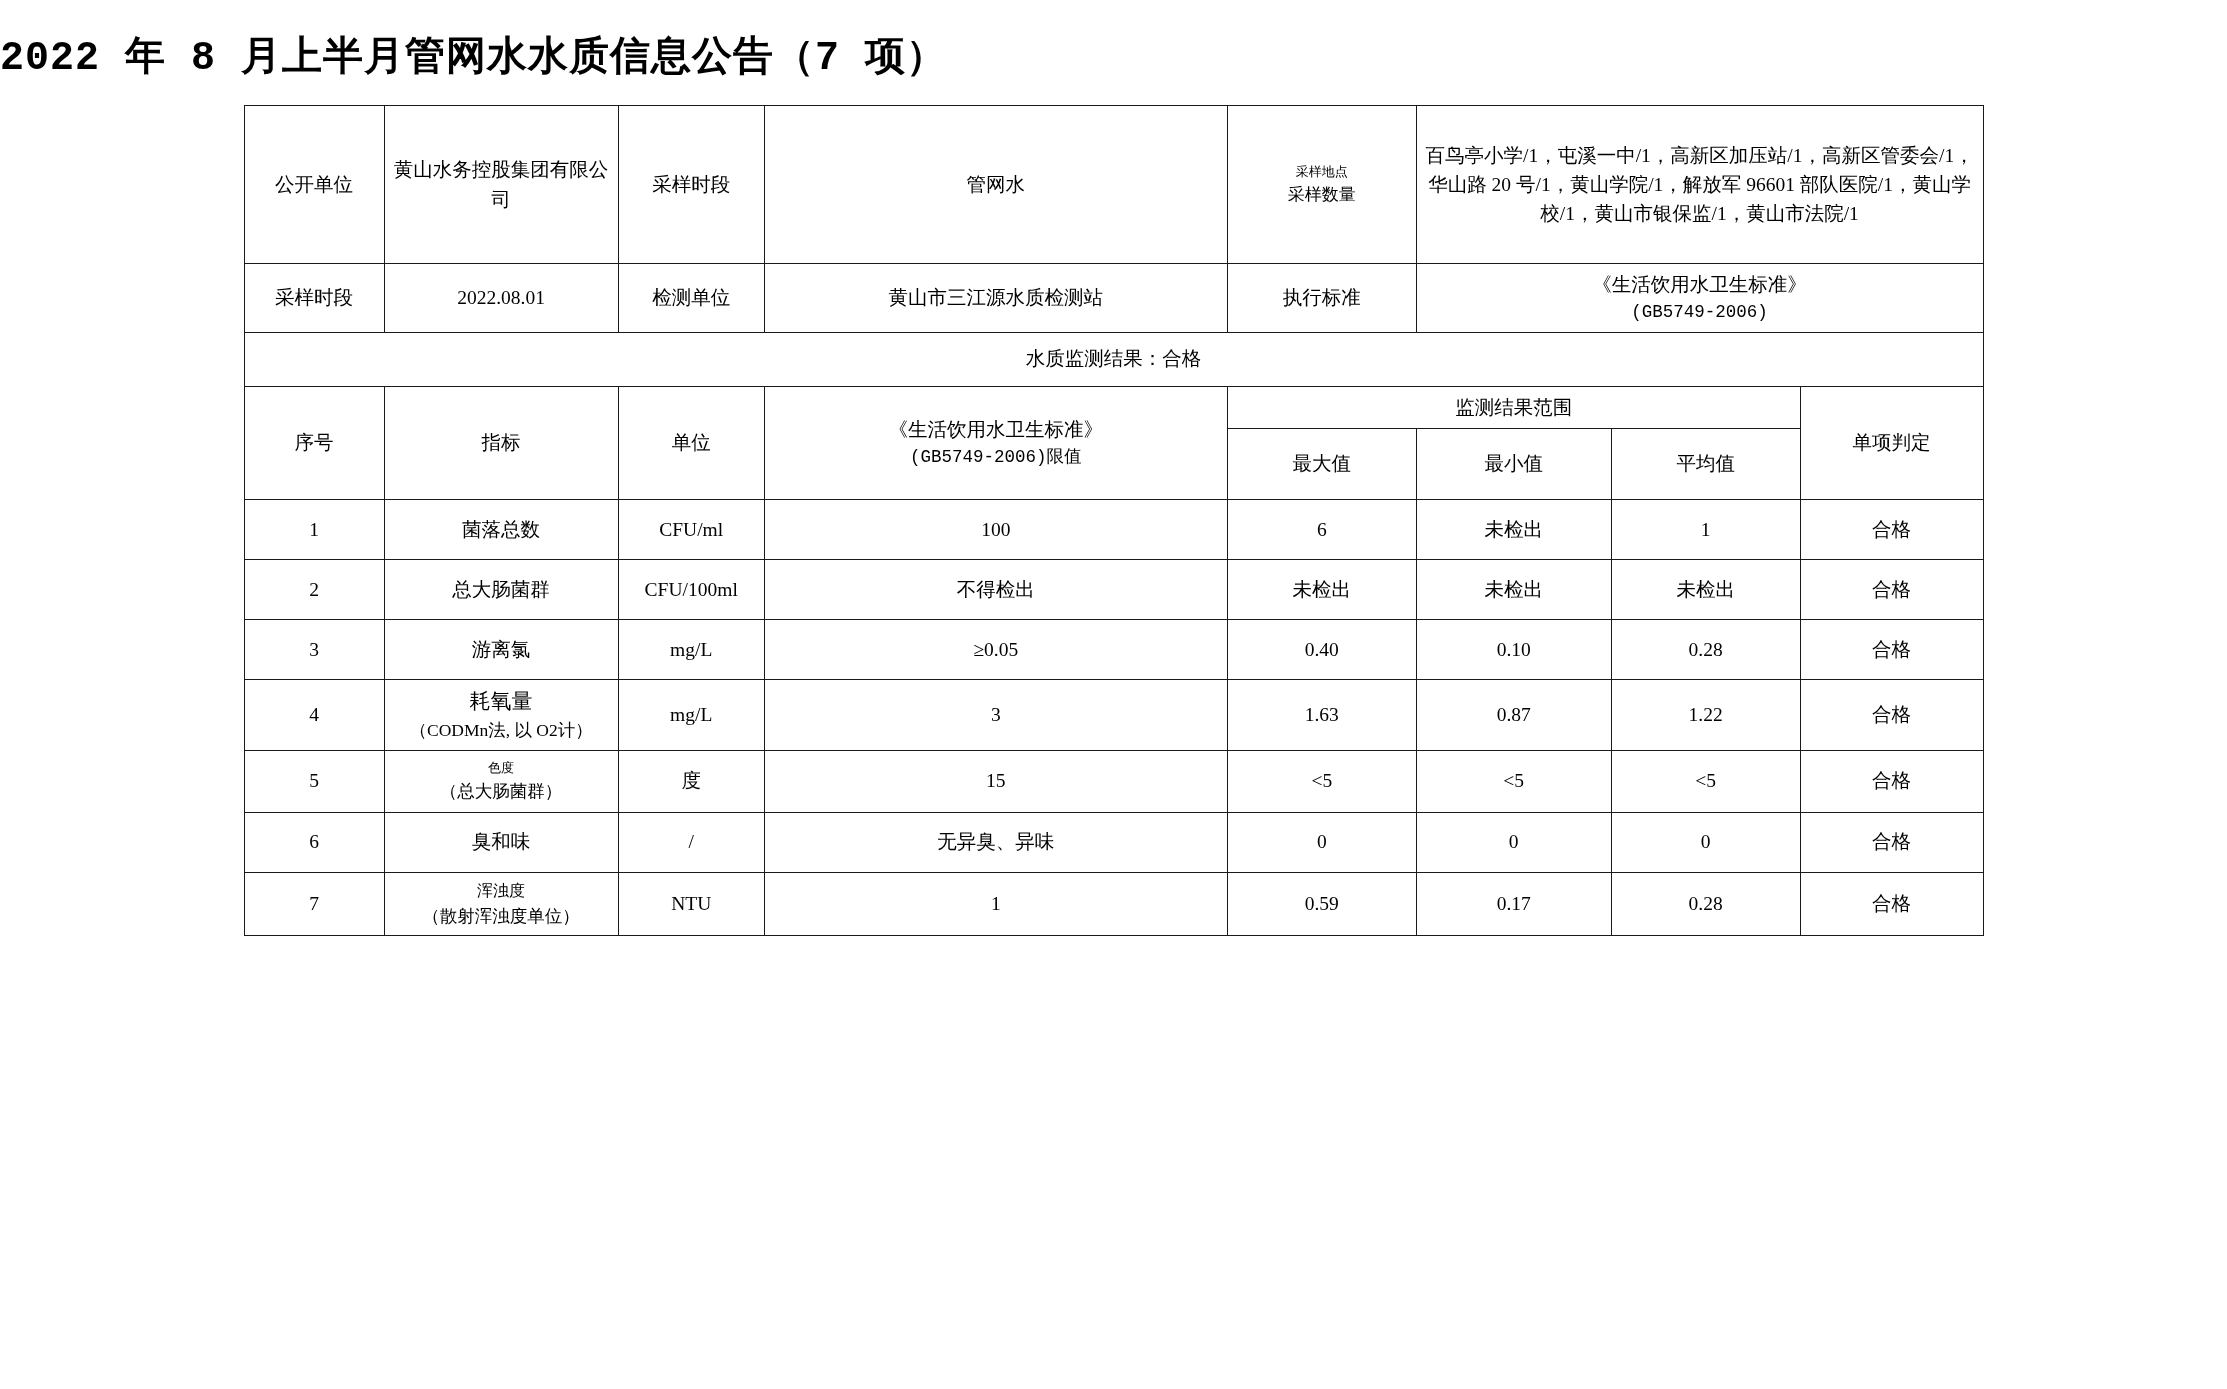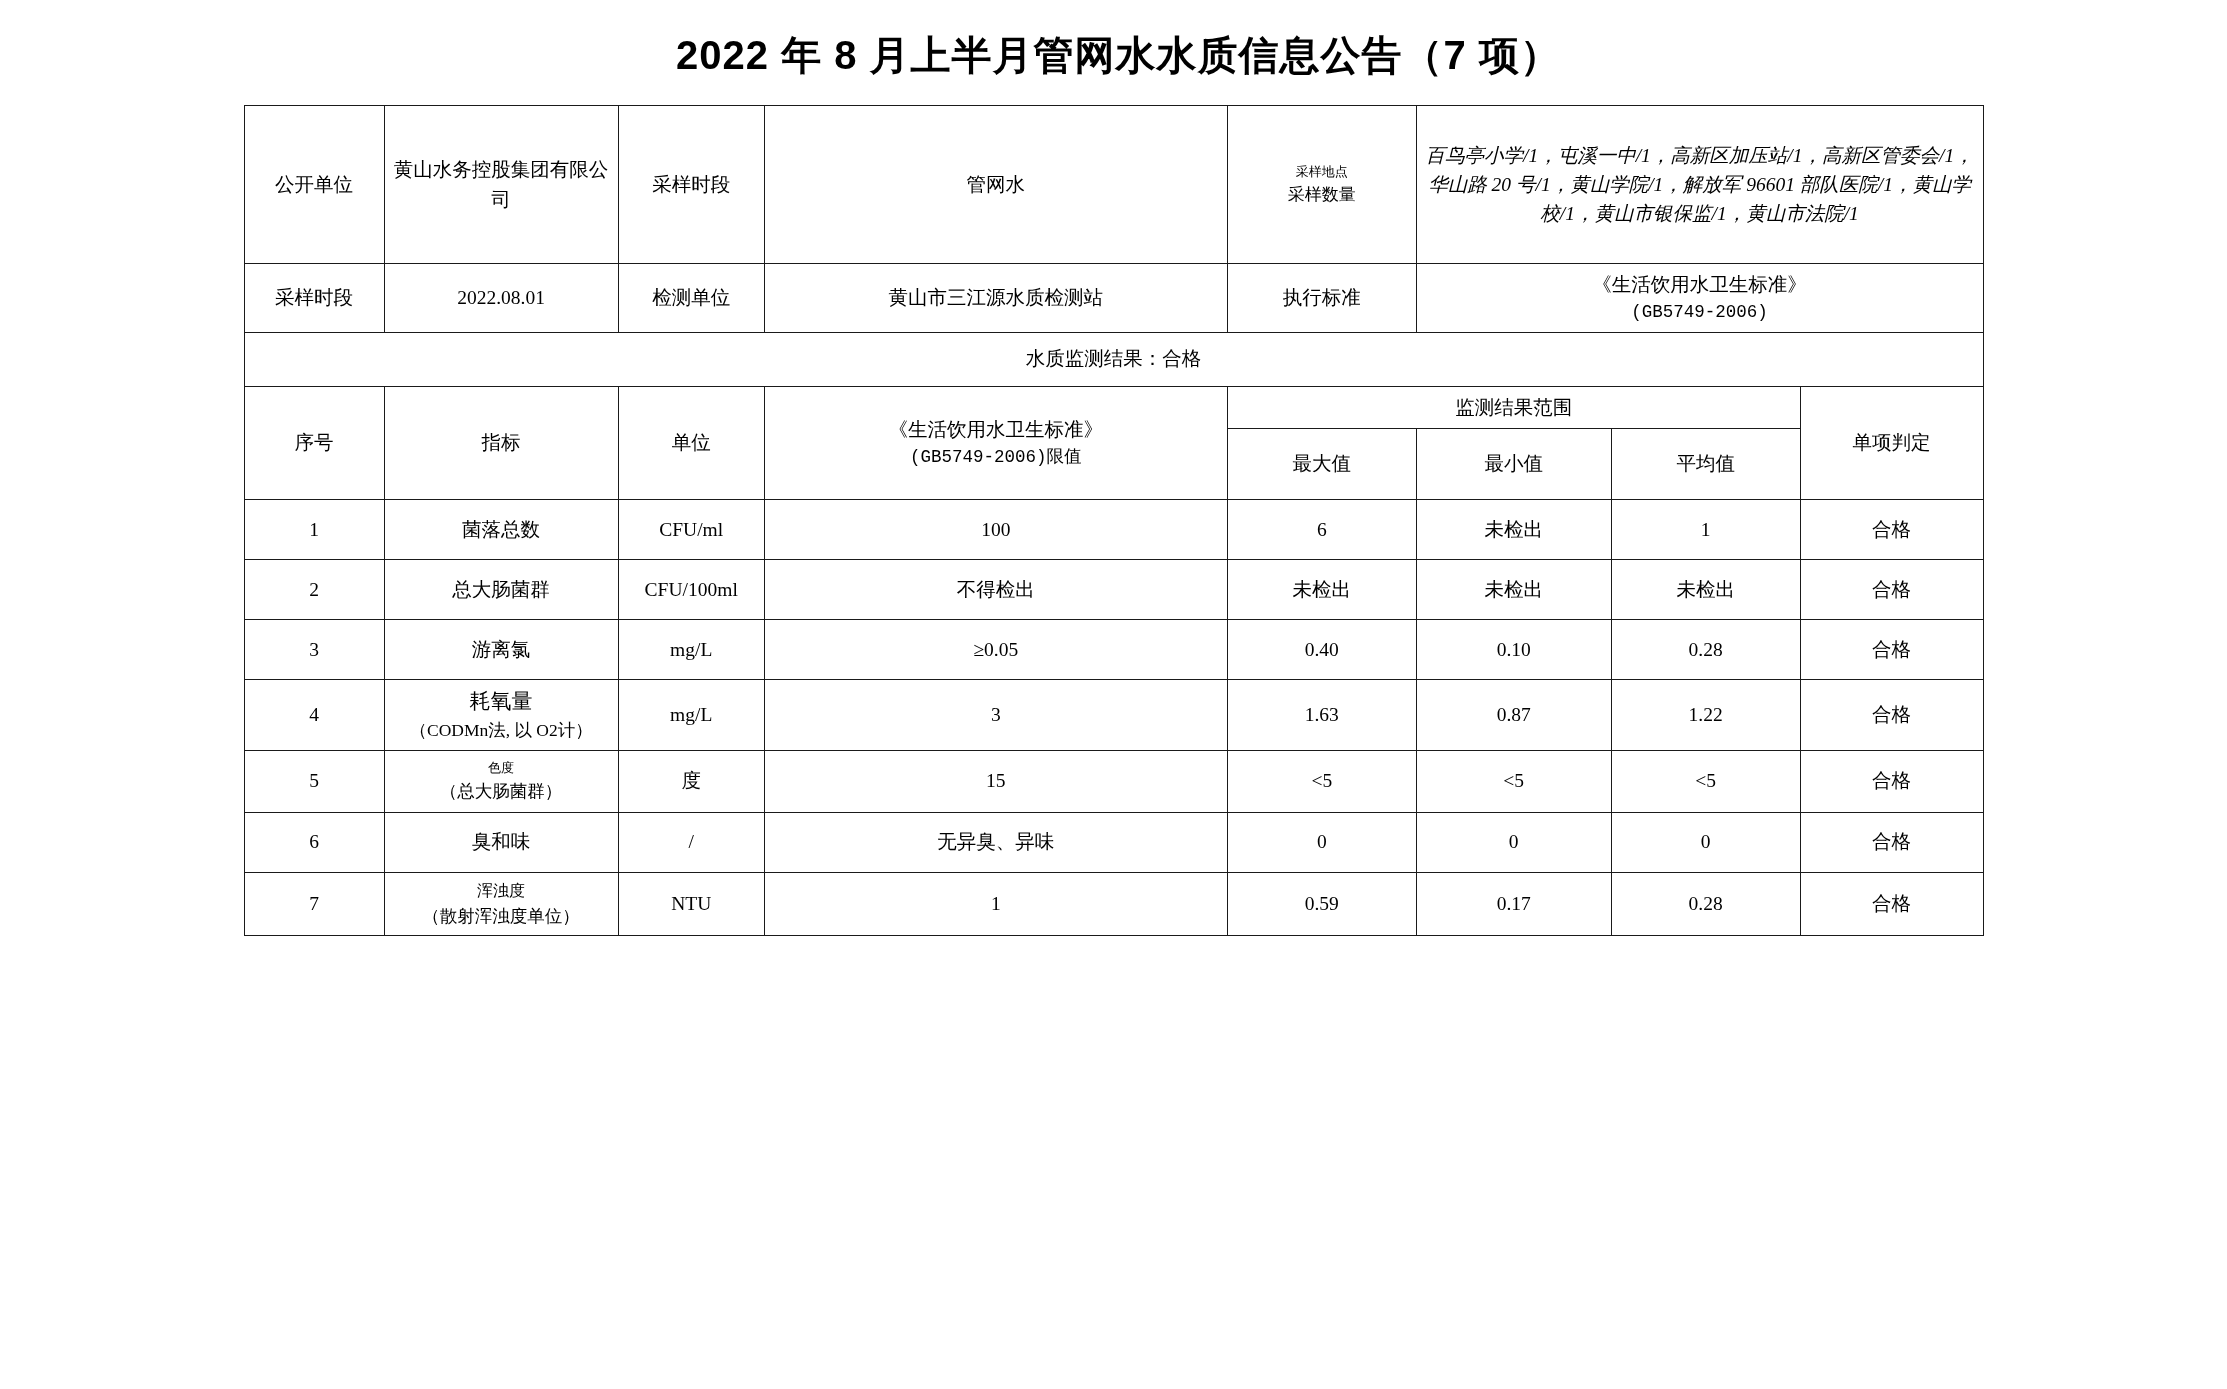--- a/index.html
+++ b/index.html
@@ -14,27 +14,25 @@
     color: #000000;
     overflow: hidden;
   }
   .page {
     position: relative;
     width: 2227px;
     height: 1389px;
     box-sizing: border-box;
   }
   .doc-title {
-    text-align: center;
     font-size: 40px;
     font-weight: bold;
     letter-spacing: 1px;
     margin: 28px 0 22px 0;
-    font-family: Liberation Sans, sans-serif;
-    padding-left: 10px;
+    font-family: Liberation Mono, monospace;
   }
   .table-wrap {
     width: 1740px;
     margin: 0 auto;
   }
   table.info {
     width: 100%;
     border-collapse: collapse;
     table-layout: fixed;
   }
@@ -55,21 +53,20 @@
   .cell-tall { height: 158px; }
   .row-h2 { height: 62px; }
   .row-h3 { height: 54px; margin-top: 15px; }
   .row-data { height: 60px; }
   .row-data2 { height: 62px; }
   .loc-cell {
     text-align: center;
     line-height: 1.62;
     font-size: 19px;
     padding: 10px 18px;
-    font-style: italic;
   }
   .two-line {
     line-height: 1.5;
   }
   .small-second {
     display: block;
     font-size: 17.5px;
   }
   .nowrap { white-space: nowrap; }
   .std-cell { line-height: 1.55; }

